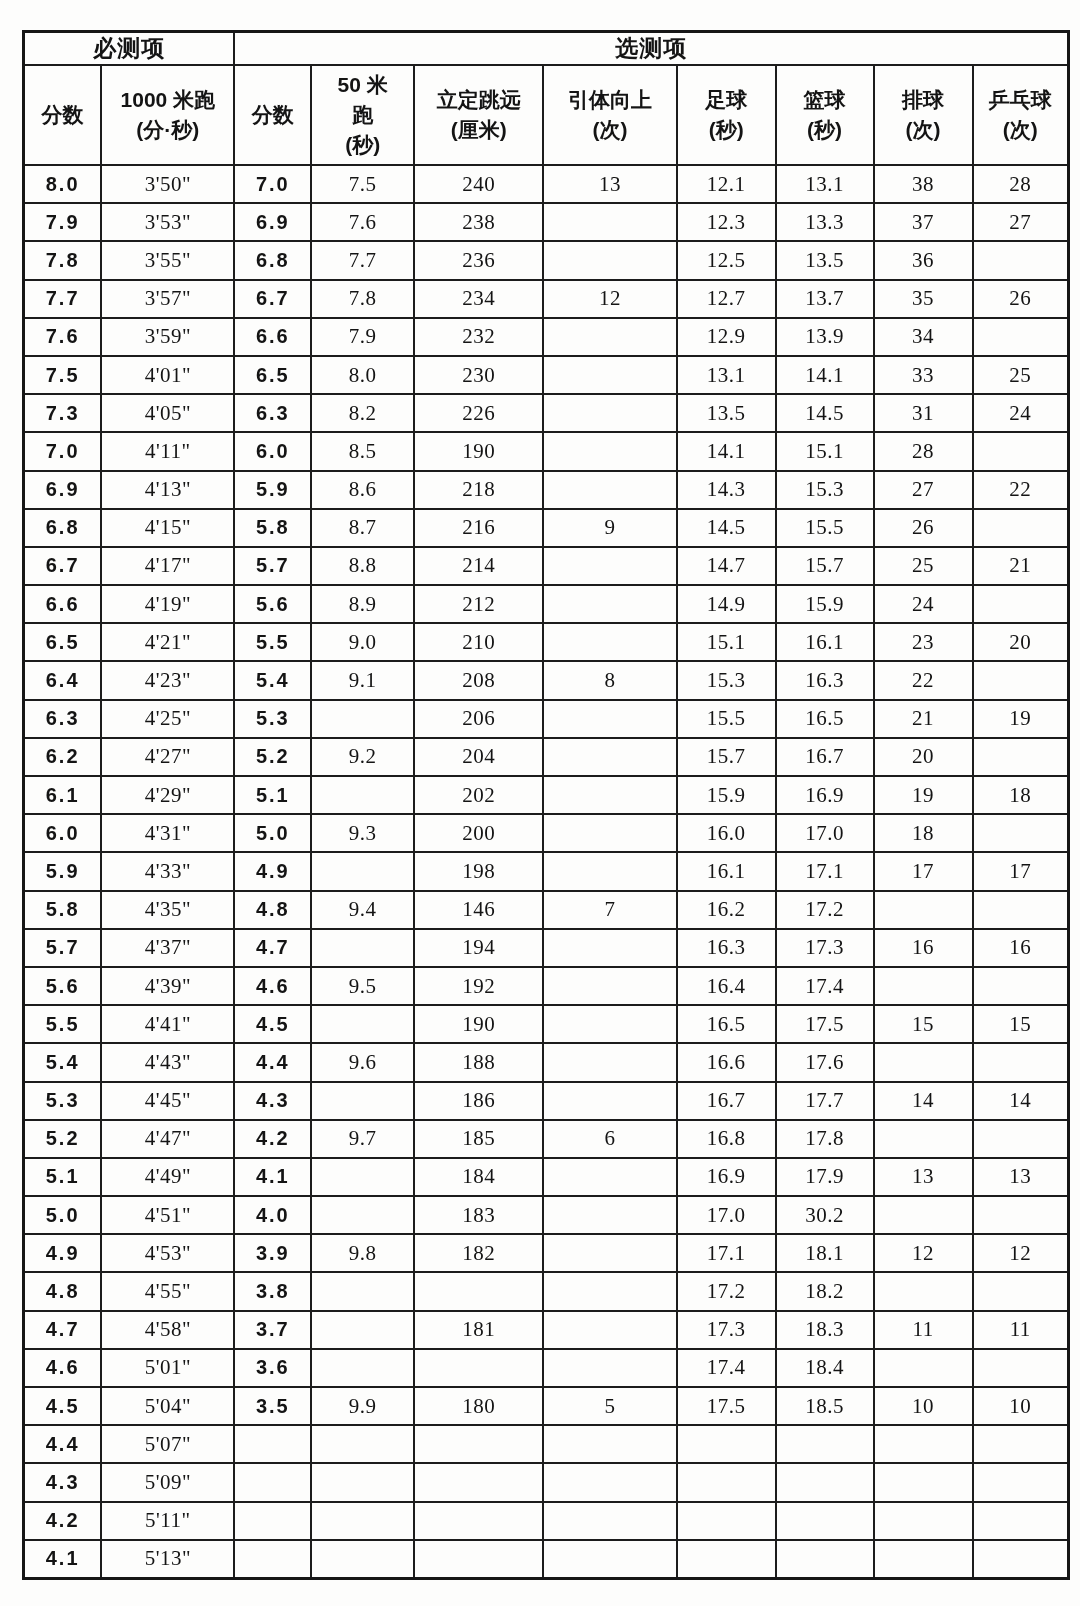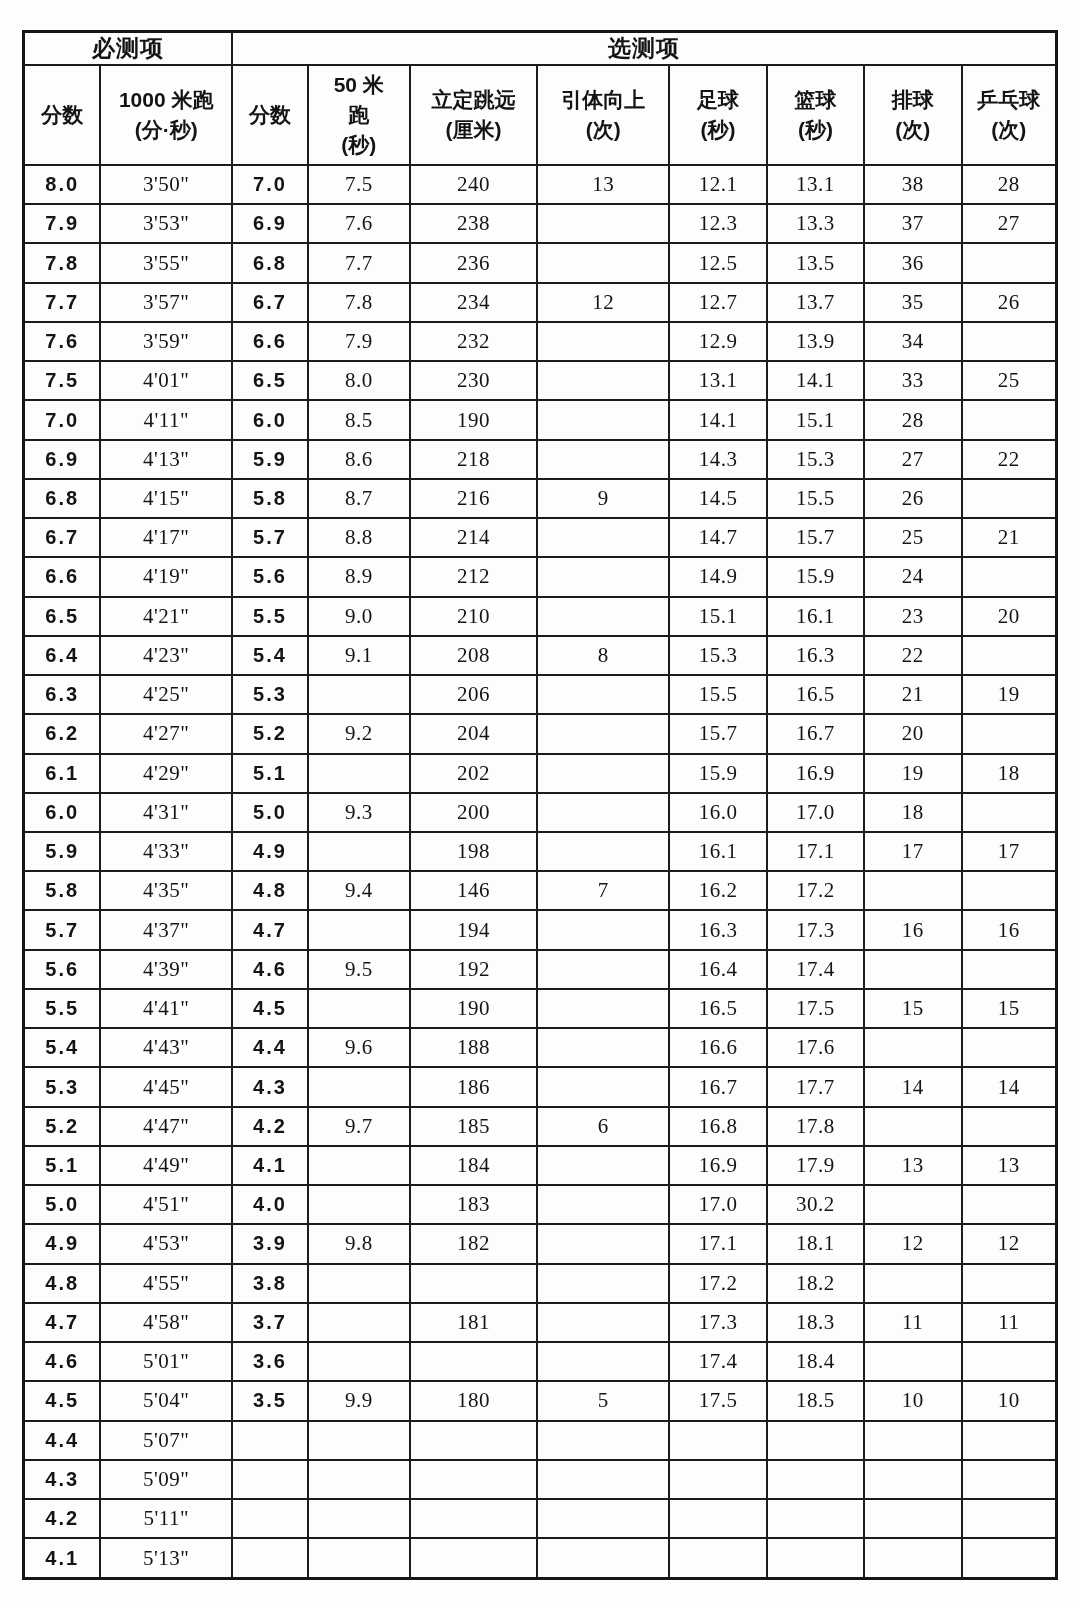--- a/index.html
+++ b/index.html
@@ -6,21 +6,21 @@
     margin: 0;
     padding: 0;
     background: #ffffff;
     font-family: "Liberation Sans", sans-serif;
   }
   .page {
     width: 1080px;
     height: 1606px;
     box-sizing: border-box;
     background: #fdfdfc;
-    padding: 30px 22px 26px 22px;
+    padding: 30px 10px 26px 22px;
   }
   table.score-table {
     width: 100%;
     height: 1550px;
     border-collapse: collapse;
     table-layout: fixed;
     border: 3px solid #161616;
   }
   th, td {
     border: 2px solid #1c1c1c;
@@ -187,20 +187,32 @@
           <td class="score-cell">6.5</td>
           <td class="data-cell">8.0</td>
           <td class="data-cell">230</td>
           <td class="data-cell"></td>
           <td class="data-cell">13.1</td>
           <td class="data-cell">14.1</td>
           <td class="data-cell">33</td>
           <td class="data-cell">25</td>
         </tr>
         <tr>
+          <td class="score-cell">7.3</td>
+          <td class="data-cell">4'05"</td>
+          <td class="score-cell">6.3</td>
+          <td class="data-cell">8.2</td>
+          <td class="data-cell">226</td>
+          <td class="data-cell"></td>
+          <td class="data-cell">13.5</td>
+          <td class="data-cell">14.5</td>
+          <td class="data-cell">31</td>
+          <td class="data-cell">24</td>
+        </tr>
+        <tr>
           <td class="score-cell">7.0</td>
           <td class="data-cell">4'11"</td>
           <td class="score-cell">6.0</td>
           <td class="data-cell">8.5</td>
           <td class="data-cell">190</td>
           <td class="data-cell"></td>
           <td class="data-cell">14.1</td>
           <td class="data-cell">15.1</td>
           <td class="data-cell">28</td>
           <td class="data-cell"></td>

